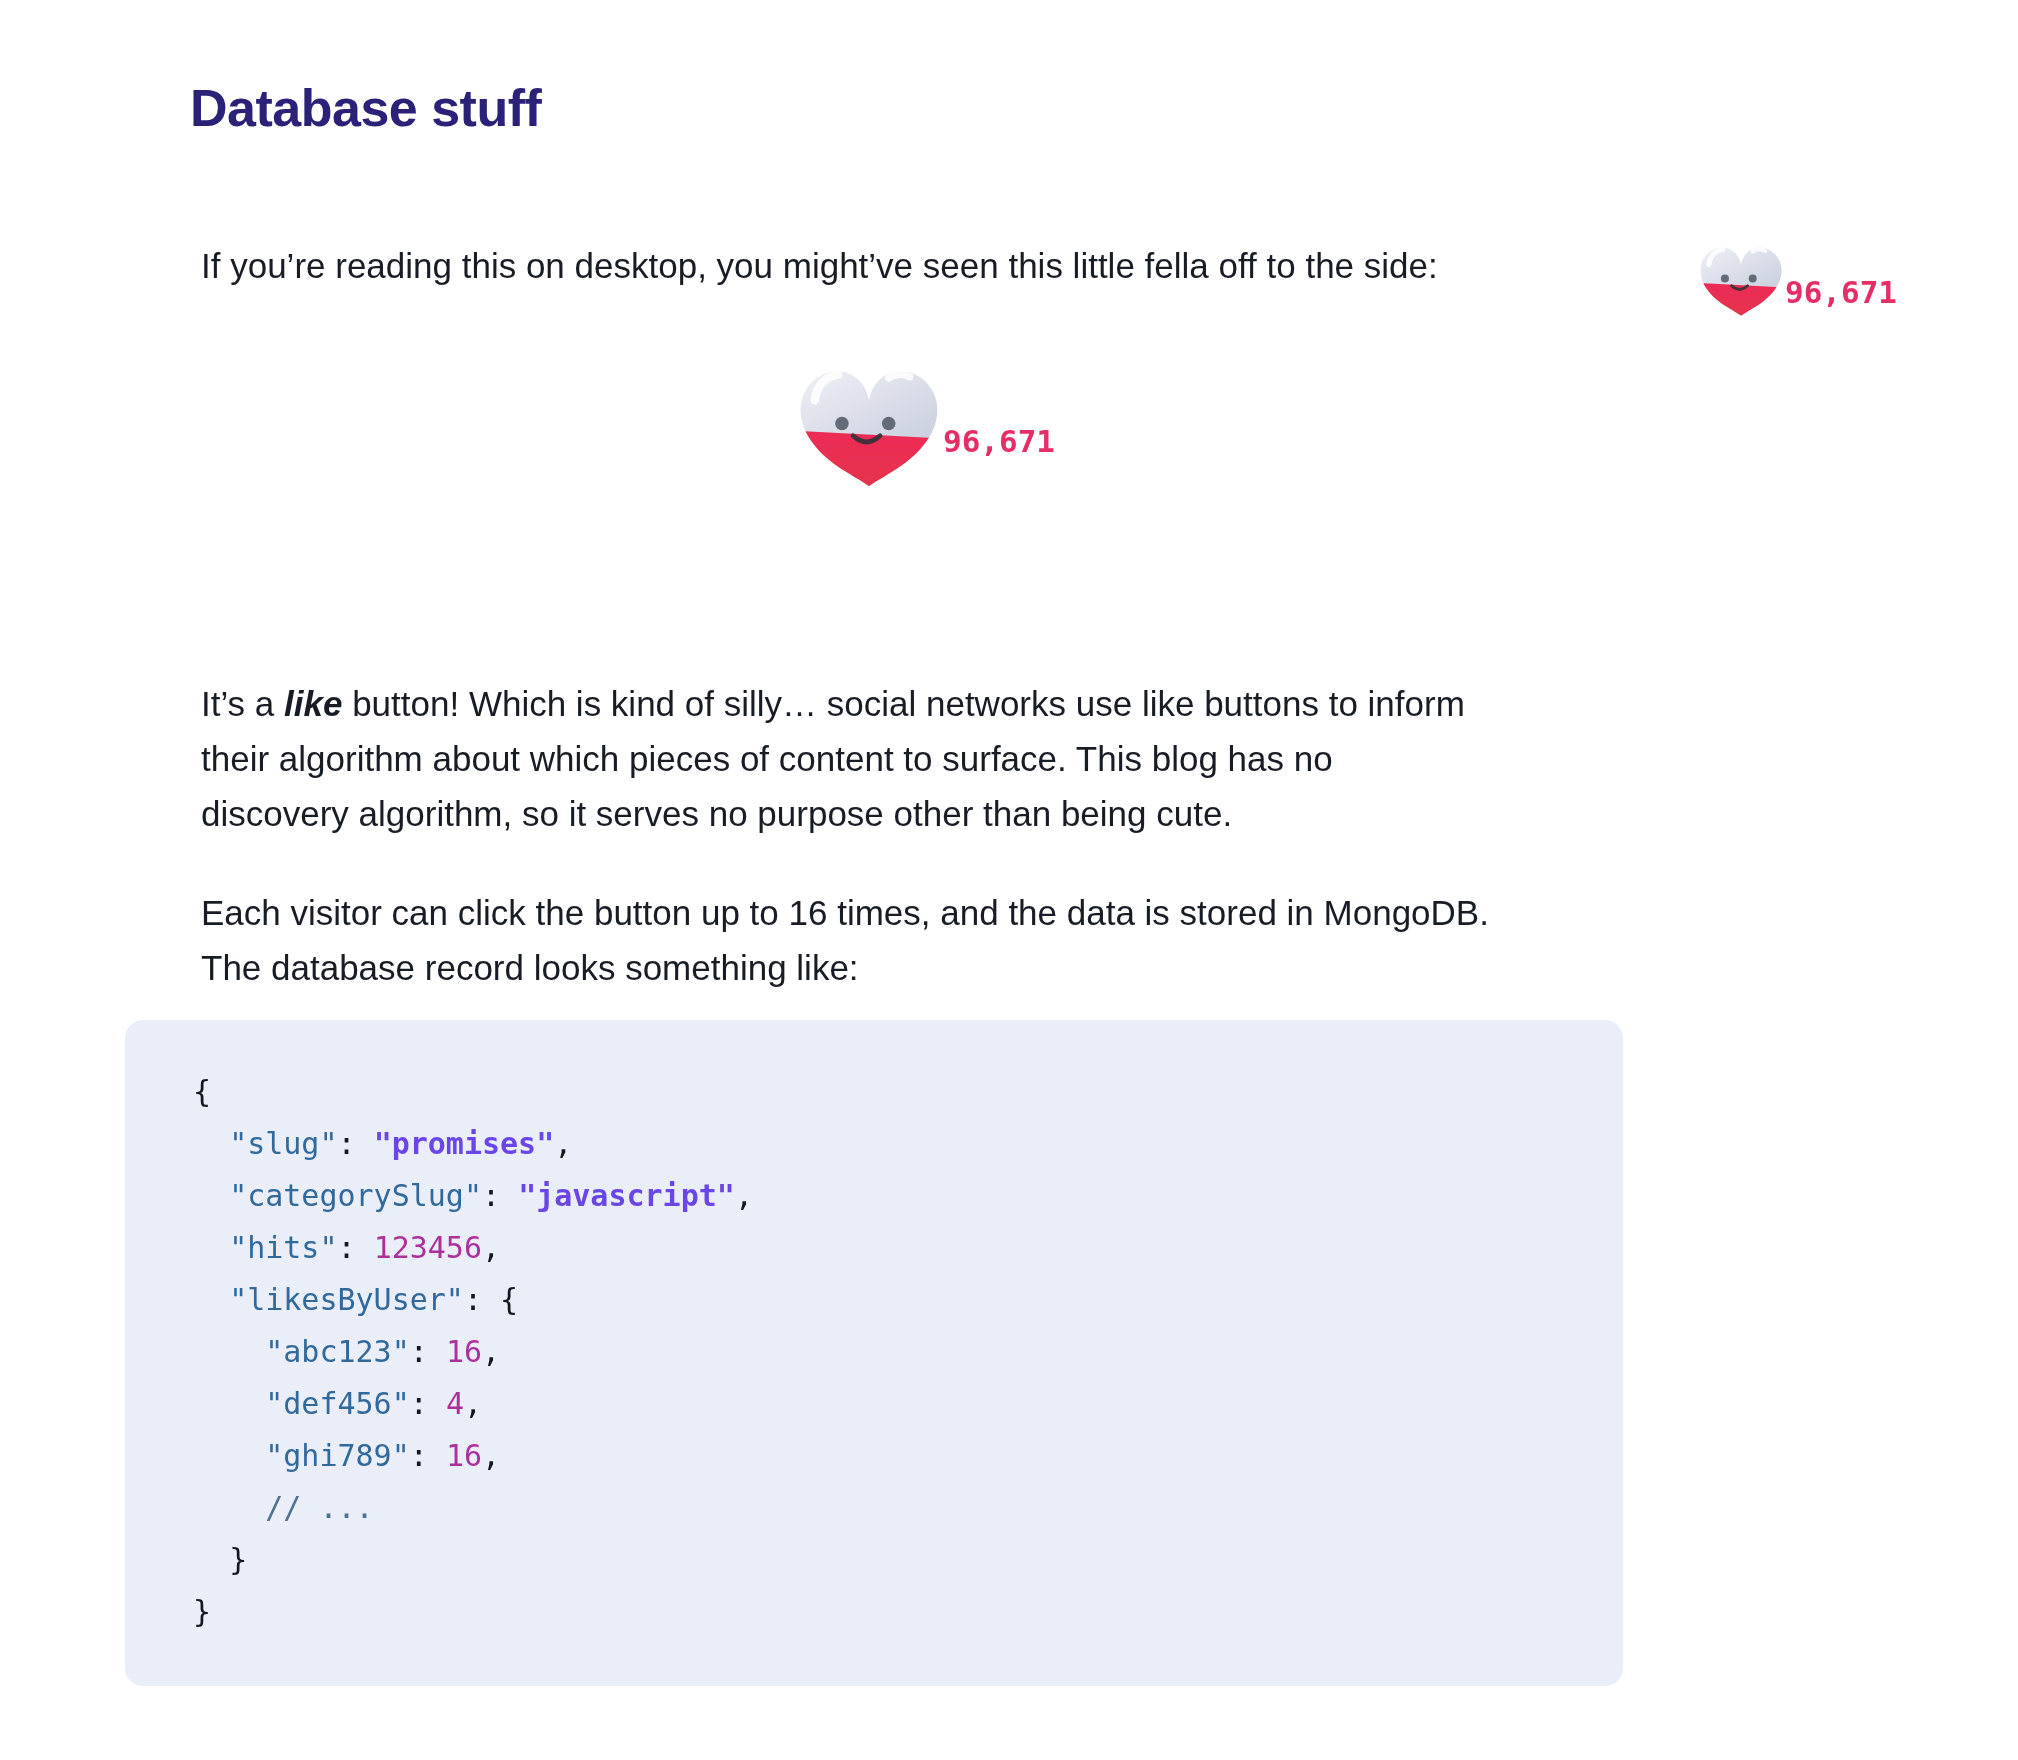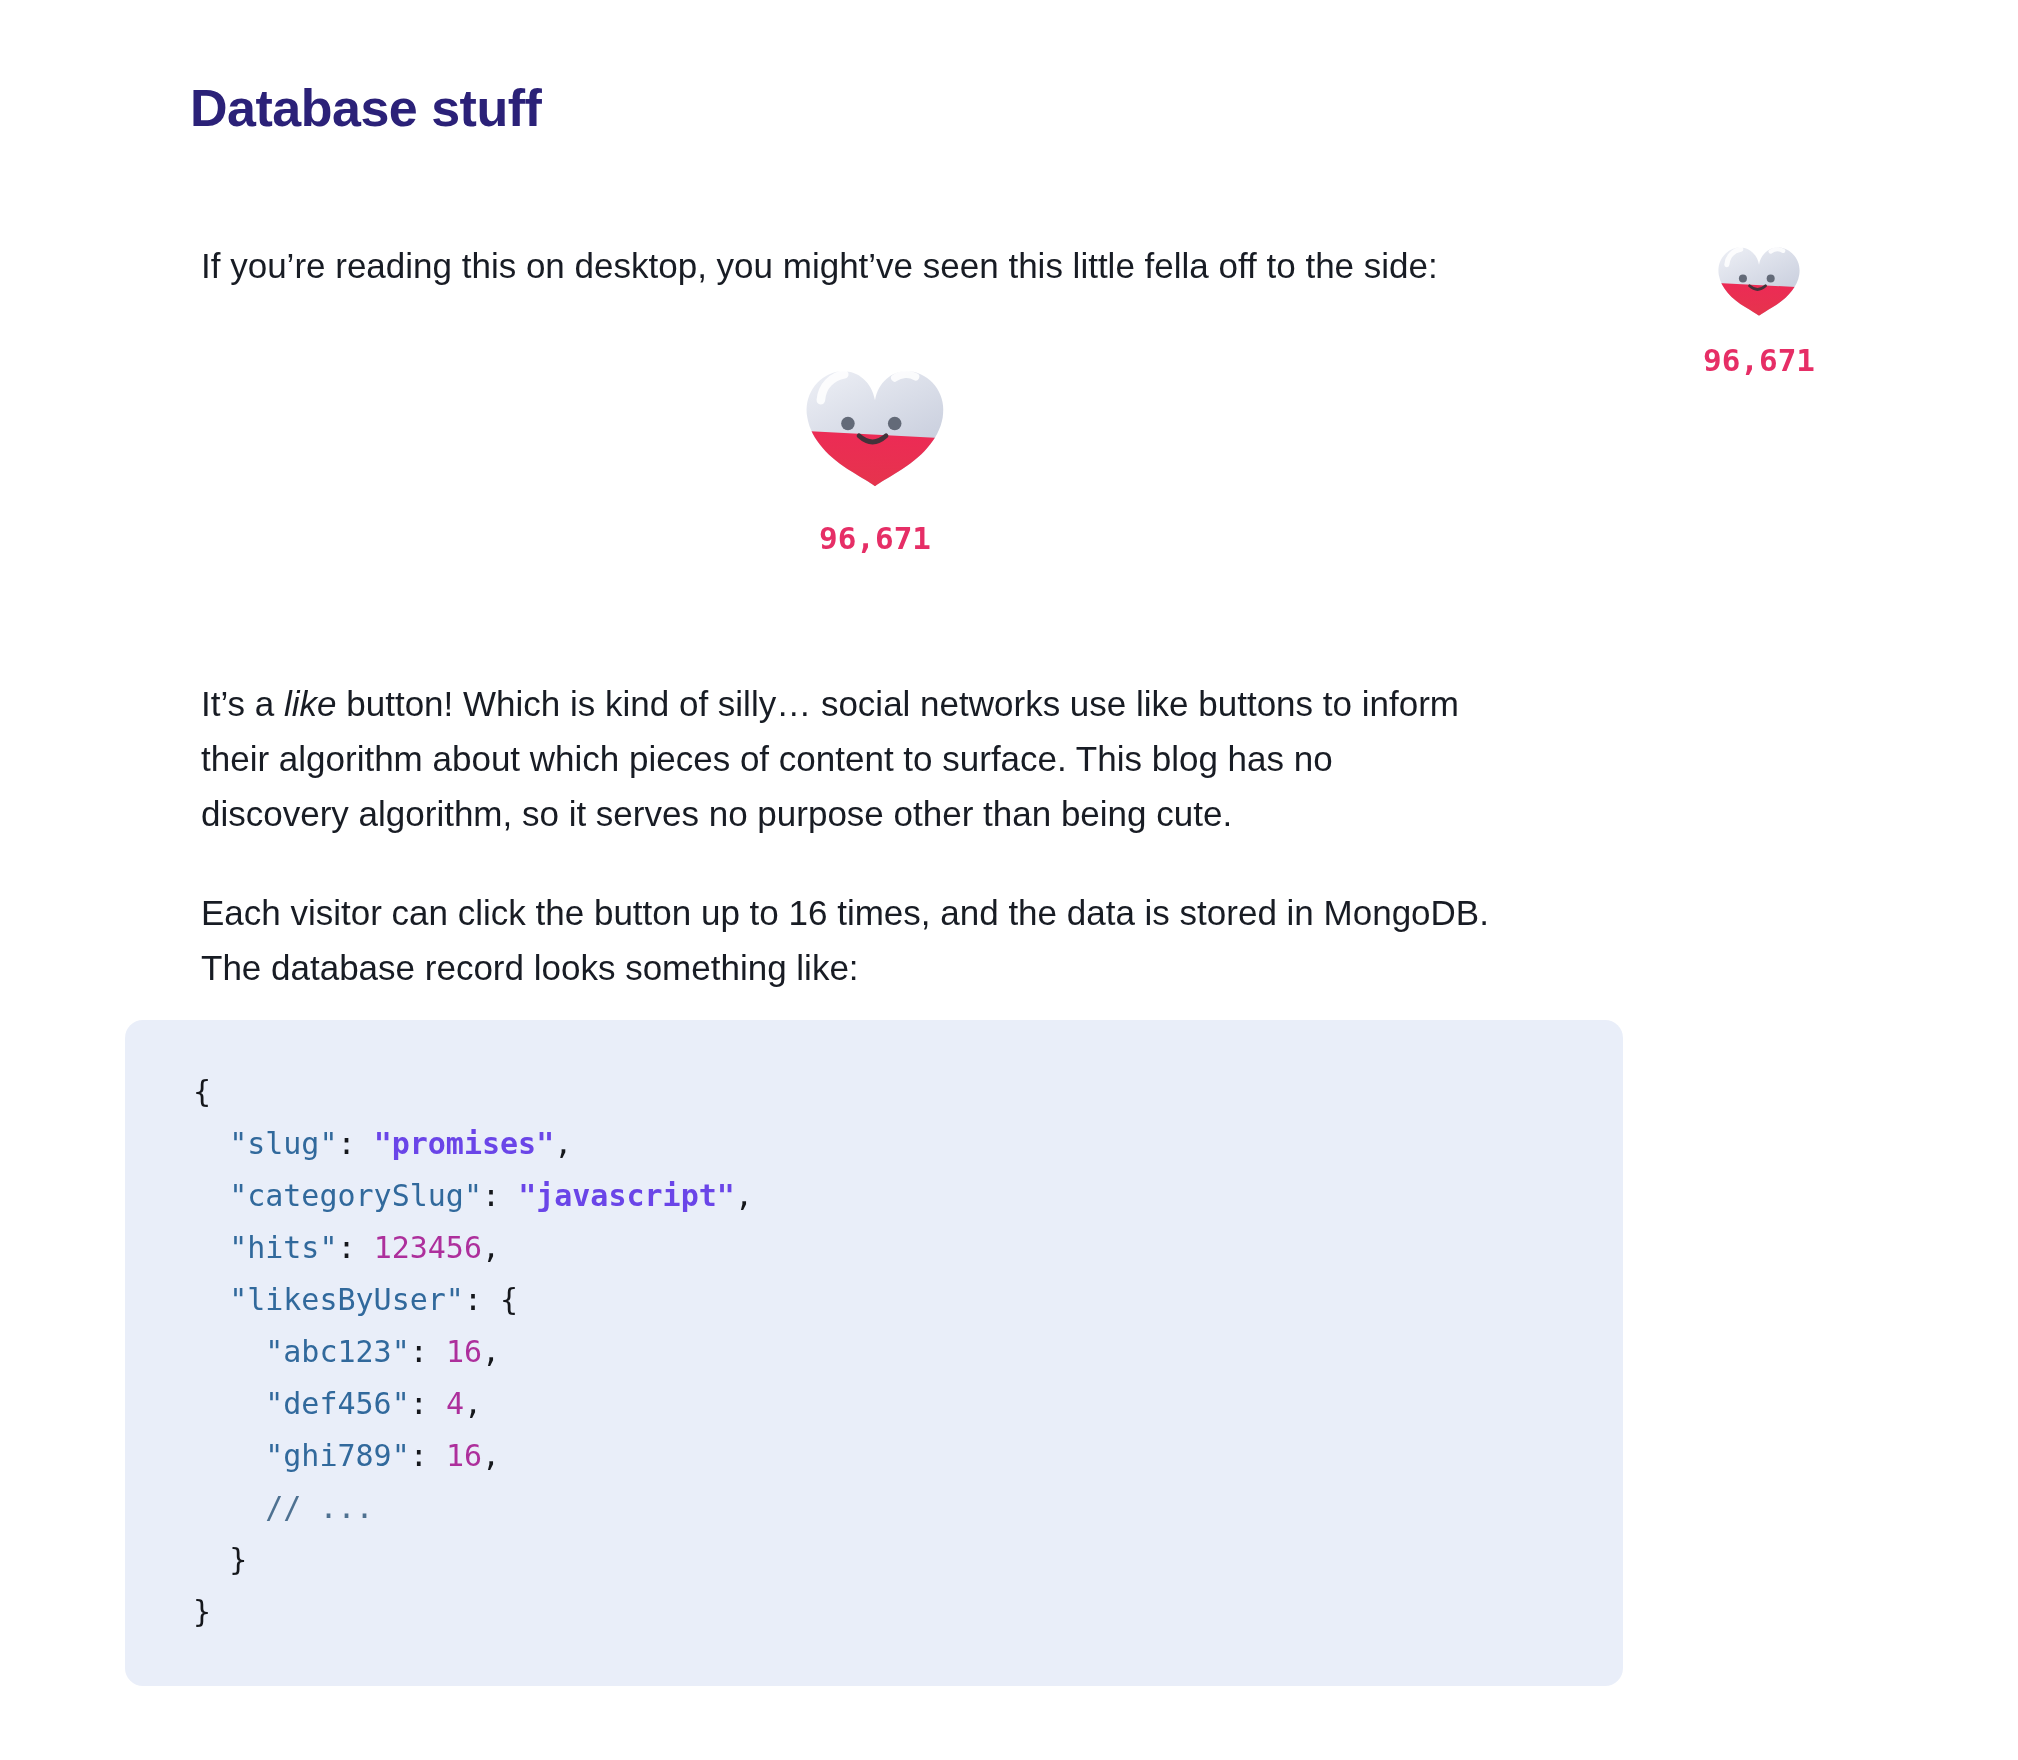--- a/index.html
+++ b/index.html
@@ -16,24 +16,24 @@
     font-size:52px;font-weight:800;letter-spacing:-0.5px;
     color:var(--heading-color,#2b2178);
   }
   .body-para{
     position:absolute;left:193px;margin:8px;
     font-size:35px;line-height:55px;font-weight:400;
   }
   .para-intro{top:230px;width:1380px;}
   .para-like {top:668px;width:1285px;}
   .para-mongo{top:877px;width:1335px;}
-  .body-para em{font-style:italic;}
+  .body-para em{font-style:italic;font-weight:bold;}
 
   .like-widget{
-    position:absolute;display:flex;flex-direction:column;align-items:center;
+    position:absolute;display:flex;flex-direction:row;align-items:center;
   }
   .like-widget.center{left:795px;top:362px;width:160px;}
   .like-widget.sidebar{left:1697px;top:242px;width:124px;}
   .heart-button{background:none;border:none;padding:0;margin:0;cursor:pointer;line-height:0;}
   .like-widget.center  .heart-button svg{width:148px;height:128px;}
   .like-widget.sidebar .heart-button svg{width:88px;height:76px;}
   .like-count{
     font-family:"DejaVu Sans Mono",monospace;
     font-weight:700;font-size:31px;
     color:var(--accent-pink,#e62e66);

